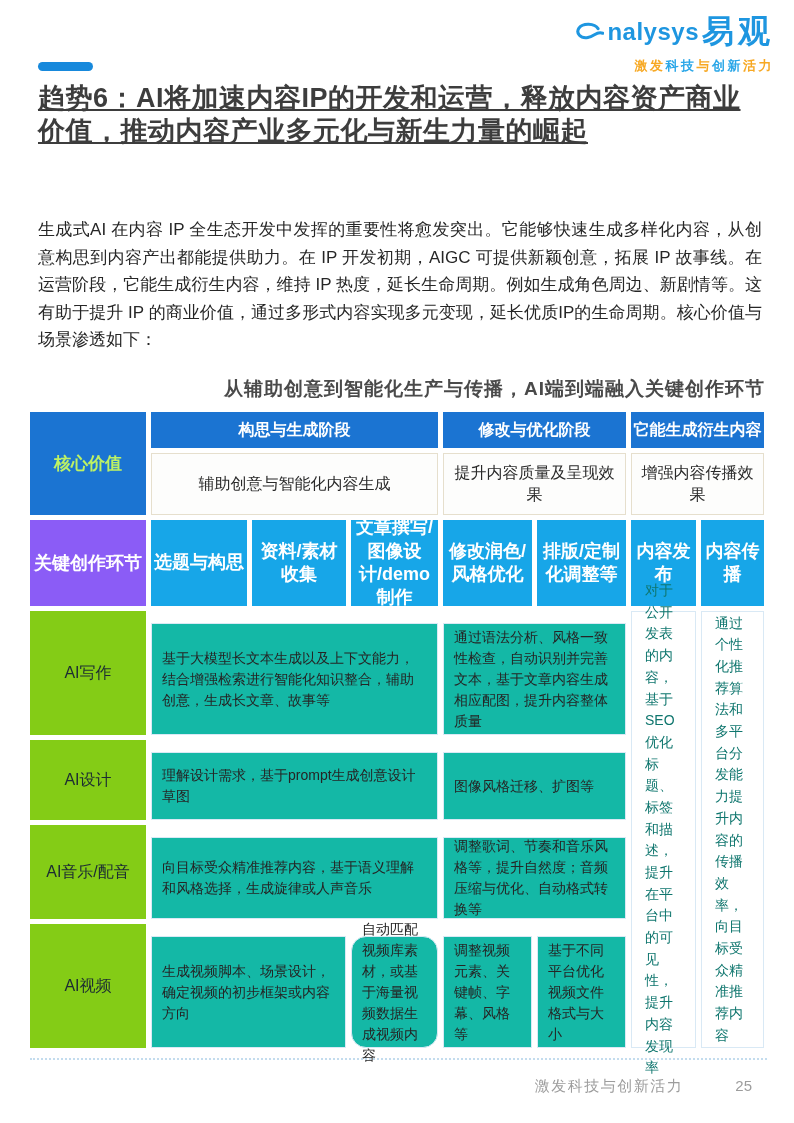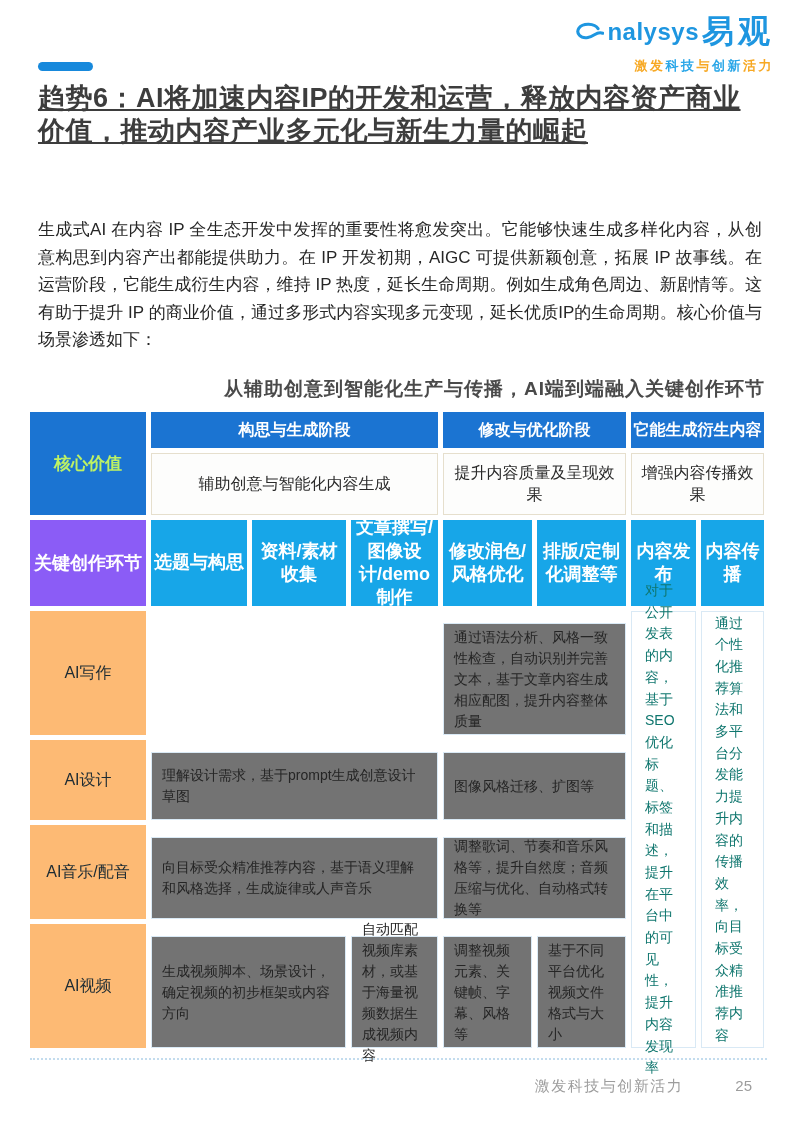--- a/index.html
+++ b/index.html
@@ -73,33 +73,33 @@
   .steps-label {
     grid-column: 1; grid-row: 3;
     background: #8b5cf6; color: #fff; font-size: 18px; font-weight: bold;
   }
   .step-cell {
     grid-row: 3; background: #17a6e8; color: #fff;
     font-size: 18px; font-weight: bold; text-align: center; line-height: 1.3;
     padding: 2px 3px;
   }
   .row-label {
-    grid-column: 1; background: #fdba74; color: #1c2b33; font-size: 16px;
+    grid-column: 1; background: #84cc16; color: #1c2b33; font-size: 16px;
     text-align: center; line-height: 1.3; padding: 6px 4px;
   }
   .body-cell {
-    background: #737373; border: 1px solid #d9e9f5; color: #252525;
+    background: #14b8a6; border: 1px solid #d9e9f5; color: #252525;
     font-size: 14px; line-height: 1.5; text-align: left;
     padding: 8px 10px; justify-content: flex-start; margin-top: 12px;
   }
   .r4 { grid-row: 4; } .r5 { grid-row: 5; } .r6 { grid-row: 6; } .r7 { grid-row: 7; }
   .span-a { grid-column: 2 / 5; }
   .span-b { grid-column: 5 / 7; }
   .v1 { grid-column: 2 / 4; }
-  .v2 { grid-column: 4; }
+  .v2 { grid-column: 4; border-radius: 15px; }
   .v3 { grid-column: 5; }
   .v4 { grid-column: 6; }
   .tall-cell {
     border: 1px solid #d9e9f5; background: #fff; color: #0f766e;
     font-size: 14px; line-height: 1.55; padding: 6px 13px;
     grid-row: 4 / 8; display: flex; align-items: center;
   }
   .publish-cell { grid-column: 7; }
   .spread-cell { grid-column: 8; }
 
@@ -155,20 +155,21 @@
     <div class="cell steps-label">关键创作环节</div>
     <div class="cell step-cell" style="grid-column:2">选题与构思</div>
     <div class="cell step-cell" style="grid-column:3">资料/素材收集</div>
     <div class="cell step-cell" style="grid-column:4">文章撰写/图像设计/demo制作</div>
     <div class="cell step-cell" style="grid-column:5">修改润色/风格优化</div>
     <div class="cell step-cell" style="grid-column:6">排版/定制化调整等</div>
     <div class="cell step-cell" style="grid-column:7">内容发布</div>
     <div class="cell step-cell" style="grid-column:8">内容传播</div>
 
     <div class="cell row-label r4">AI写作</div>
+    <div class="cell body-cell span-a r4">基于大模型长文本生成以及上下文能力，结合增强检索进行智能化知识整合，辅助创意，生成长文章、故事等</div>
     <div class="cell body-cell span-b r4">通过语法分析、风格一致性检查，自动识别并完善文本，基于文章内容生成相应配图，提升内容整体质量</div>
 
     <div class="tall-cell publish-cell">对于公开发表的内容，基于SEO优化标题、标签和描述，提升在平台中的可见性，提升内容发现率</div>
     <div class="tall-cell spread-cell">通过个性化推荐算法和多平台分发能力提升内容的传播效率，向目标受众精准推荐内容</div>
 
     <div class="cell row-label r5">AI设计</div>
     <div class="cell body-cell span-a r5">理解设计需求，基于prompt生成创意设计草图</div>
     <div class="cell body-cell span-b r5">图像风格迁移、扩图等</div>
 
     <div class="cell row-label r6">AI音乐/配音</div>

